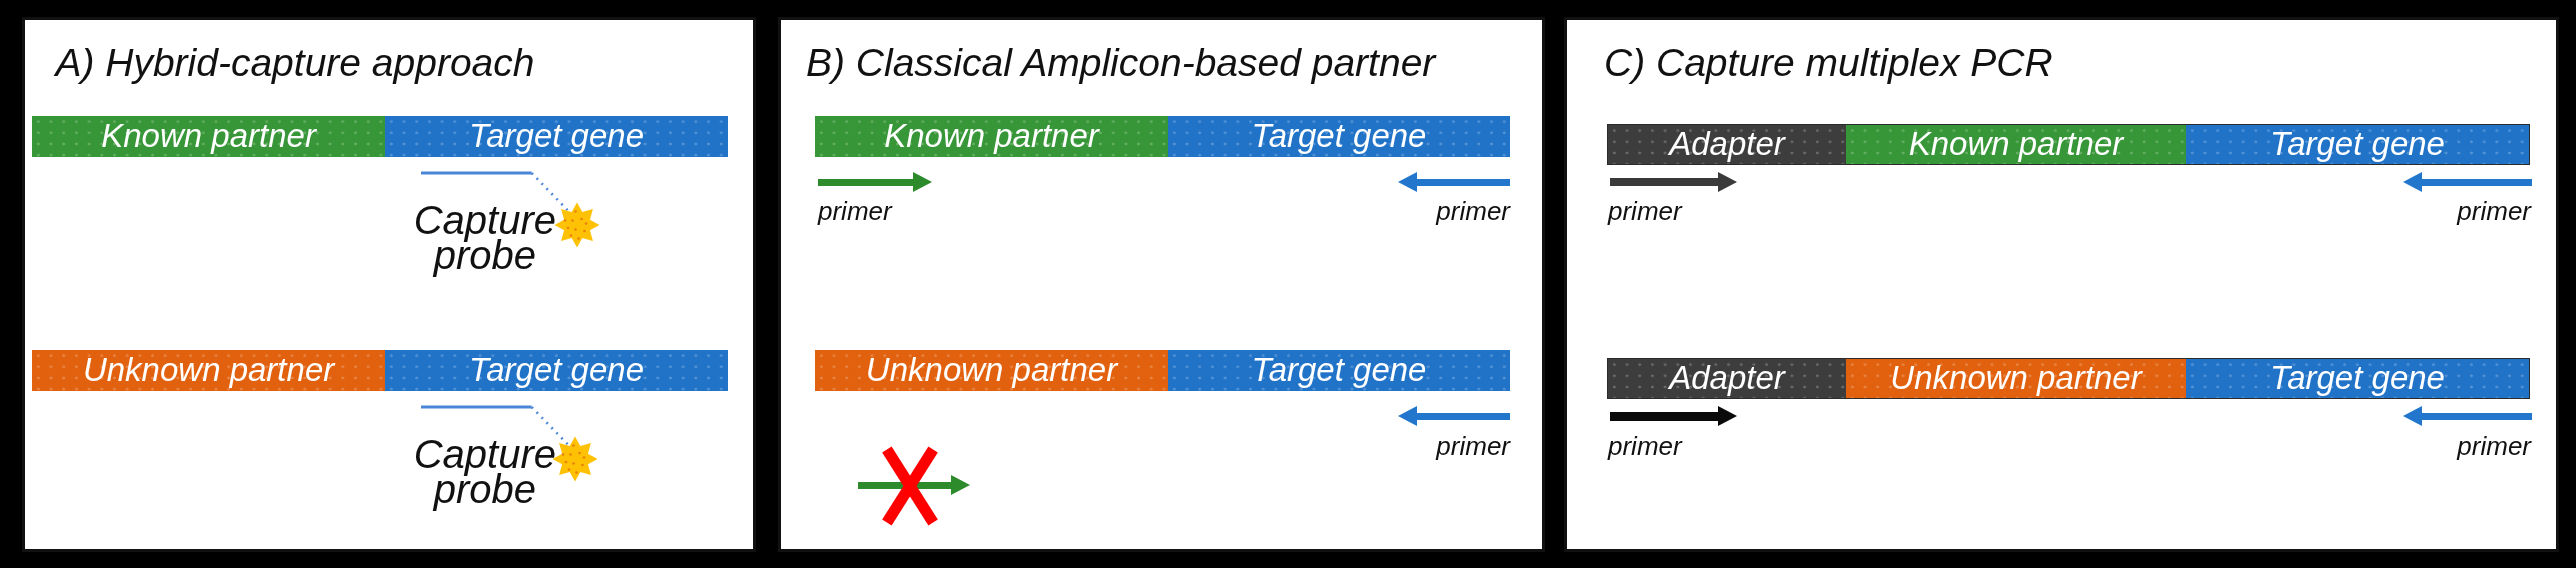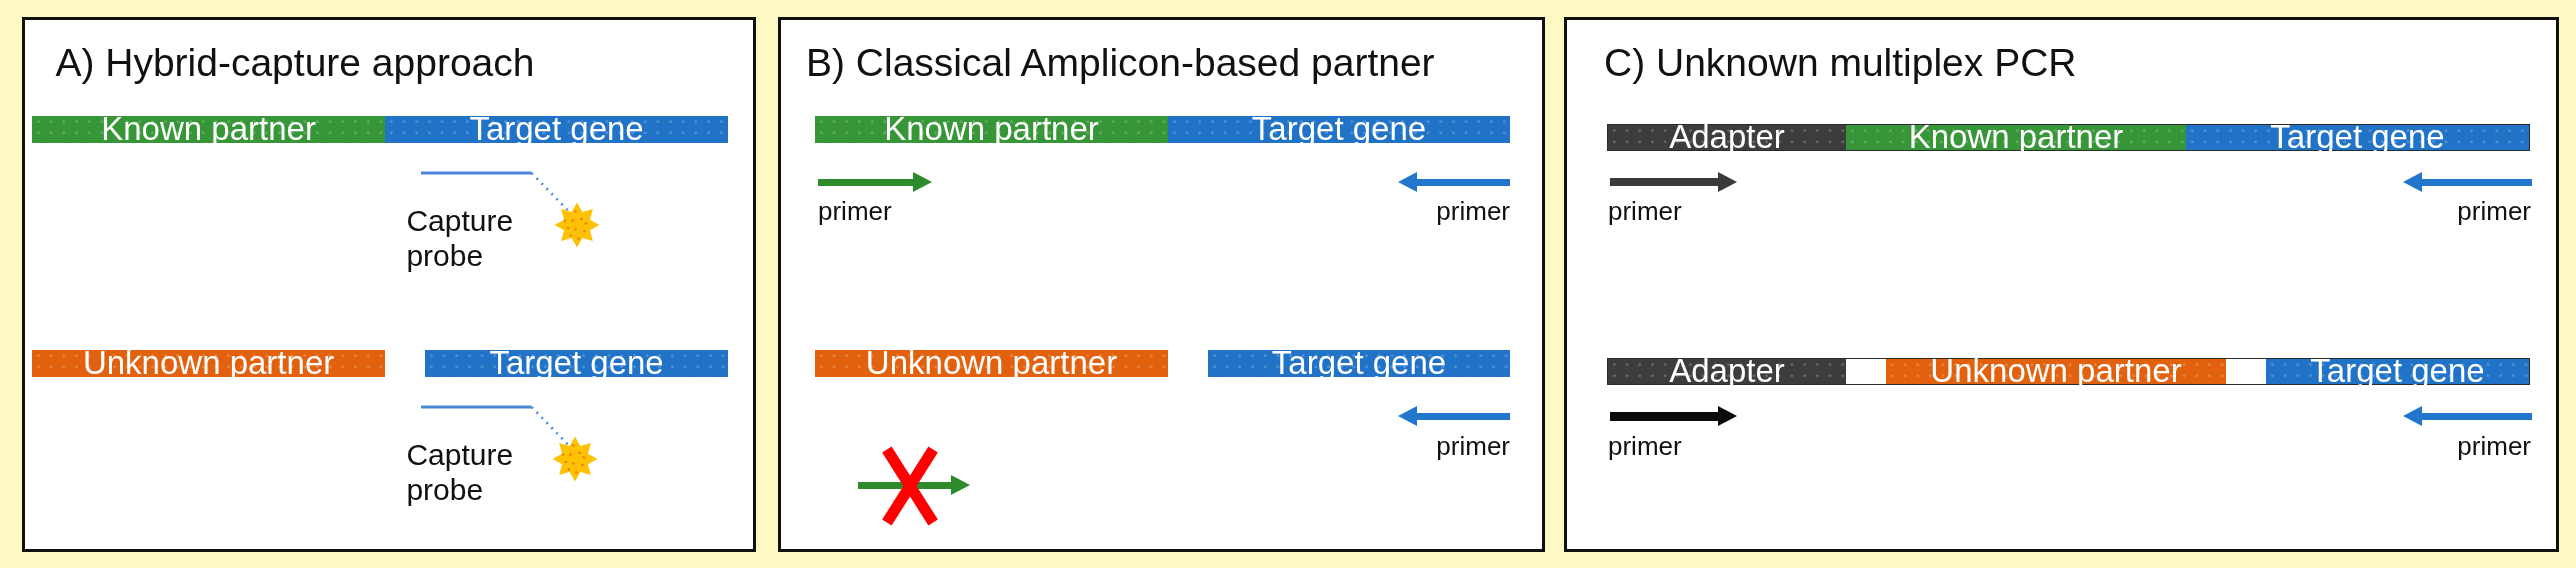--- a/index.html
+++ b/index.html
@@ -1,44 +1,45 @@
 <!DOCTYPE html>
 <html style="font-size:12px"><head>
 <meta charset="utf-8">
 <style>
   html,body{margin:0;padding:0;background:#ffffff;}
   .figure{
     position:relative;
     width:2576px;height:568px;
-    background:#fef9c3;
+    background:#000000;
     font-family:"Liberation Sans", sans-serif;
     overflow:hidden;
+    font-style:italic;
   }
   .panel{
     position:absolute;top:16.5px;height:535px;
     border:3.7px solid #111111;
     background:#ffffff;
     box-sizing:border-box;
   }
   #panel-a{left:22.4px;width:734px;}
   #panel-b{left:778px;width:767px;}
   #panel-c{left:1564px;width:995px;}
 
   .panel-title{
     position:absolute;left:30px;top:21px;
     font-size:39px;color:#111;white-space:nowrap;
   }
   #panel-b .panel-title{left:25px;}
   #panel-c .panel-title{left:37px;}
 
   .bar{
-    position:absolute;height:27px;display:flex;
+    position:absolute;height:41px;display:flex;
   }
   .bar.row1{top:96px;}
-  .bar.row2{top:330px;gap:40px;}
+  .bar.row2{top:330px;}
   #panel-a .bar{left:6.7px;width:696px;}
   #panel-b .bar{left:34px;width:695px;}
   #panel-c .bar{left:40px;width:923px;border:1.5px solid #2b2b2b;box-sizing:border-box;margin-top:8px;}
 
   .seg{
     height:100%;display:flex;align-items:center;justify-content:center;
     color:#ffffff;font-size:33px;white-space:nowrap;
     background-image:radial-gradient(circle, rgba(255,255,255,0.22) 1.2px, transparent 1.6px);
     background-size:12.7px 11.2px;
   }
@@ -48,21 +49,21 @@
   #panel-c .seg.s0{width:238px;}
   #panel-c .seg.s1{width:340px;}
   #panel-c .seg.s2{flex:1;}
 
   
   .connector{position:absolute;left:396px;width:172px;height:60px;}
   .connector.row1{top:150px;}
   .connector.row2{top:384px;}
   .probe-text{
     position:absolute;left:381px;width:157px;
-    text-align:left;font-size:30px;color:#111;line-height:35px;
+    text-align:center;font-size:40px;color:#111;line-height:35px;
   }
   .probe-text.row1{top:183px;}
   .probe-text.row2{top:417px;}
   .star{position:absolute;width:48px;height:48px;}
   .star.row1{left:528px;top:181px;}
   .star.row2{left:526px;top:415px;}
 
   
   .arrow{position:absolute;display:flex;align-items:center;height:19.4px;}
   .arrow .shaft{height:6.7px;flex:1;}
@@ -189,21 +190,21 @@
       <div class="shaft"></div>
         <div class="head-right"></div>
     </div>
     <svg class="blocked-cross" viewBox="0 0 90 110">
       <line x1="14" y1="6" x2="76" y2="104" stroke="#fe0000" stroke-width="15"></line>
       <line x1="76" y1="6" x2="14" y2="104" stroke="#fe0000" stroke-width="15"></line>
     </svg>
   </div>
 
   <div class="panel" id="panel-c">
-    <div class="panel-title">C) Unknown multiplex PCR</div>
+    <div class="panel-title">C) Capture multiplex PCR</div>
 
     <div class="bar row1">
       <div class="seg s0" style="background-color: rgb(61, 61, 61);">Adapter</div>
       <div class="seg s1" style="background-color: rgb(55, 150, 55);">Known partner</div>
       <div class="seg s2" style="background-color: rgb(33, 115, 200);">Target gene</div>
     </div>
     <div class="arrow darkgray row1 left-side">
       <div class="shaft"></div>
         <div class="head-right"></div>
     </div>

